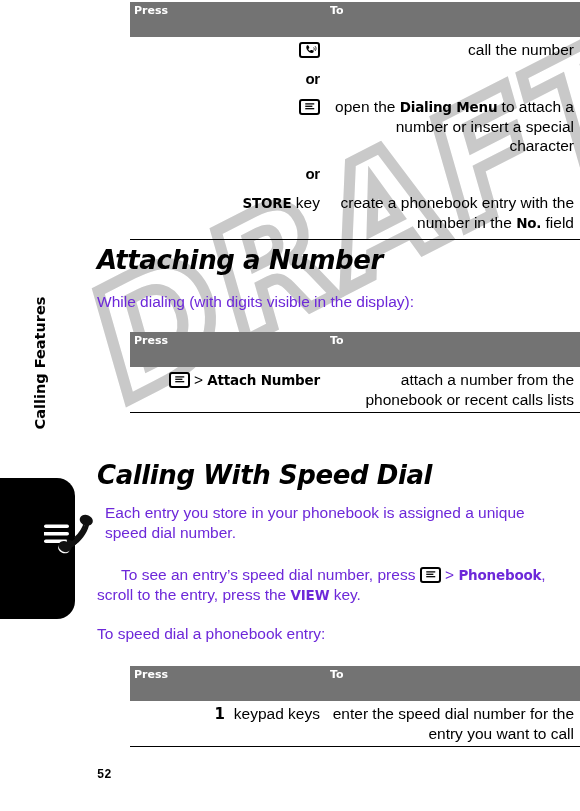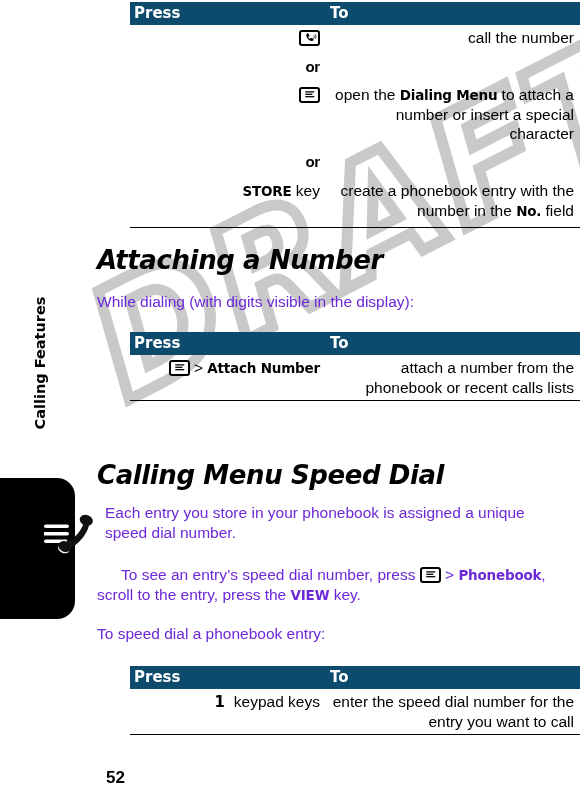--- a/index.html
+++ b/index.html
@@ -89,27 +89,27 @@
 
   
   .proc-table {
     position: absolute;
     left: 130px;
     width: 450px;
     border-collapse: collapse;
     font-size: 15.5px;
   }
   .proc-table th {
-    background: #0c4a6e;
+    background: #737373;
     color: #fff;
     text-align: left;
     font-family: "DejaVu Sans", sans-serif;
     font-weight: bold;
-    font-size: 15px;
-    padding: 2px 0 2px 4px;
+    font-size: 11px;
+    padding: 2px 0 19px 4px;
     line-height: 1.25;
   }
   .proc-table th.col-press { width: 186px; }
   .proc-table td {
     vertical-align: top;
     padding: 3px 6px 3px 4px;
     line-height: 1.28;
     font-size: 15.5px;
     font-family: "Liberation Sans", sans-serif;
     text-align: right;
@@ -163,25 +163,25 @@
   p.body {
     position: absolute;
     margin: 0;
     font-size: 15.5px;
     line-height: 1.28;
     color: #6d28d9;
   }
 
   #page-number {
     position: absolute;
-    left: 106px;
+    left: 97px;
     top: 768px;
-    font-family: Liberation Sans, sans-serif;
-    font-weight: bold;
-    font-size: 17px;
+    font-family: Liberation Mono, monospace;
+    font-weight: bold;
+    font-size: 12px;
     color: #000;
     z-index: 6;
   }
 </style>
 </head>
 <body>
 
 <div id="watermark">
   <div class="wm-text wm-hollow">DRAFT</div>
 </div>
@@ -277,21 +277,21 @@
                 <rect x="3.5" y="9.4" width="12" height="1.7"></rect>
               </g>
             </svg>
           </span><span> &gt; </span><span class="kw">Attach Number</span>
         </td>
         <td>attach a number from the phonebook or recent calls lists</td>
       </tr>
     </tbody>
   </table>
 
-  <h2 class="section" style="top:460px;">Calling Menu Speed Dial</h2>
+  <h2 class="section" style="top:460px;">Calling With Speed Dial</h2>
 
   <p class="body" style="left:105px; top:503px; width:452px;">Each entry you store in your phonebook is assigned a unique speed dial number.</p>
 
   <p class="body" style="left:97px; top:565px; width:476px; text-indent:24px;"><span>To see an entry’s speed dial number, press </span><span class="keycap"><svg viewBox="0 0 21 16" width="17" height="12" style="margin:0 0 0 1px;">
           <g fill="#000">
             <rect x="3.5" y="3.0" width="12" height="1.7"></rect>
             <rect x="3.5" y="6.2" width="9.5" height="1.7"></rect>
             <rect x="3.5" y="9.4" width="12" height="1.7"></rect>
           </g>
         </svg></span><span> &gt; </span><span class="kw">Phonebook</span><span>, scroll to the entry, press the </span><span class="kw">VIEW</span><span> key.</span></p>

